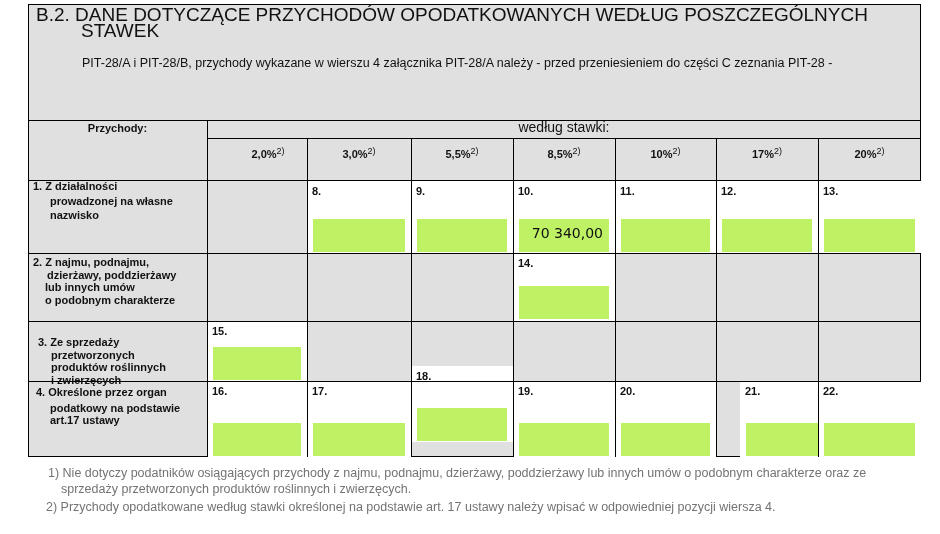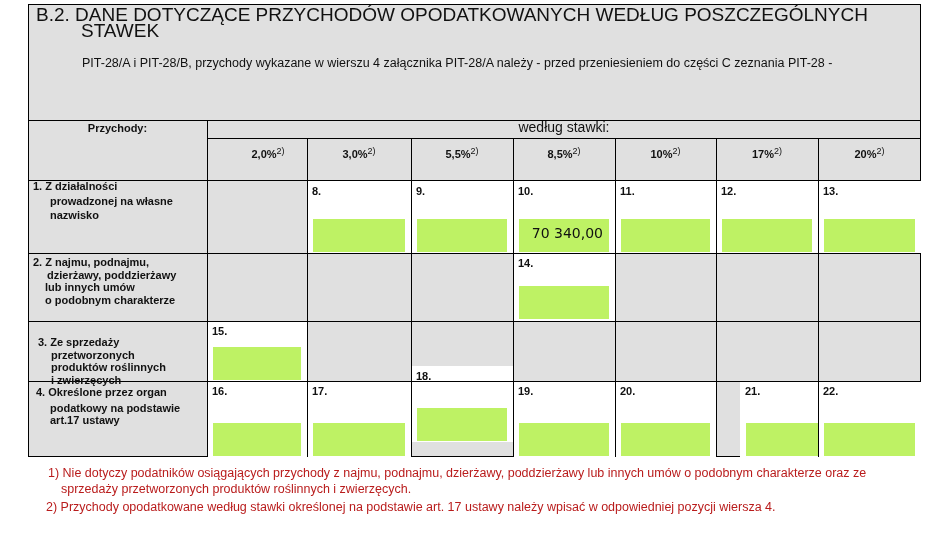--- a/index.html
+++ b/index.html
@@ -15,21 +15,21 @@
   .hdr-przych { position:absolute; left:28px; top:122px; width:179px; text-align:center; font-weight:bold; font-size:11px; }
   .hdr-wedlug { position:absolute; left:207px; top:119px; width:714px; text-align:center; font-size:14px; }
   .rate { position:absolute; top:146px; text-align:center; font-weight:bold; font-size:11px; }
   .rate sup { font-weight:normal; font-size:9px; vertical-align:4px; }
   .rowlabel { position:absolute; left:33px; font-weight:bold; font-size:11px; line-height:12.5px; }
   .rowlabel .ind { display:block; padding-left:17px; }
   .cell { position:absolute; background:#ffffff; box-sizing:border-box; }
   .cell .num { position:absolute; left:5px; top:4px; font-weight:bold; font-size:11px; }
   .cell .field { position:absolute; left:6px; right:6px; bottom:1px; height:33px; background:#bef264; border:none;
                  font-family:"DejaVu Sans", sans-serif; font-size:14px; text-align:right; padding:0 6px; box-sizing:border-box; line-height:28px; color:#111; }
-  .foot { position:absolute; font-size:12.5px; line-height:16px; color:#b91c1c; }
+  .foot { position:absolute; font-size:12.5px; line-height:16px; color:#737373; }
 </style>
 </head>
 <body>
 
 <div class="section"></div>
 
 <div class="title">
   <span>B.2. DANE DOTYCZĄCE PRZYCHODÓW OPODATKOWANYCH WEDŁUG POSZCZEGÓLNYCH</span>
   <span class="line2">STAWEK</span>
 </div>

